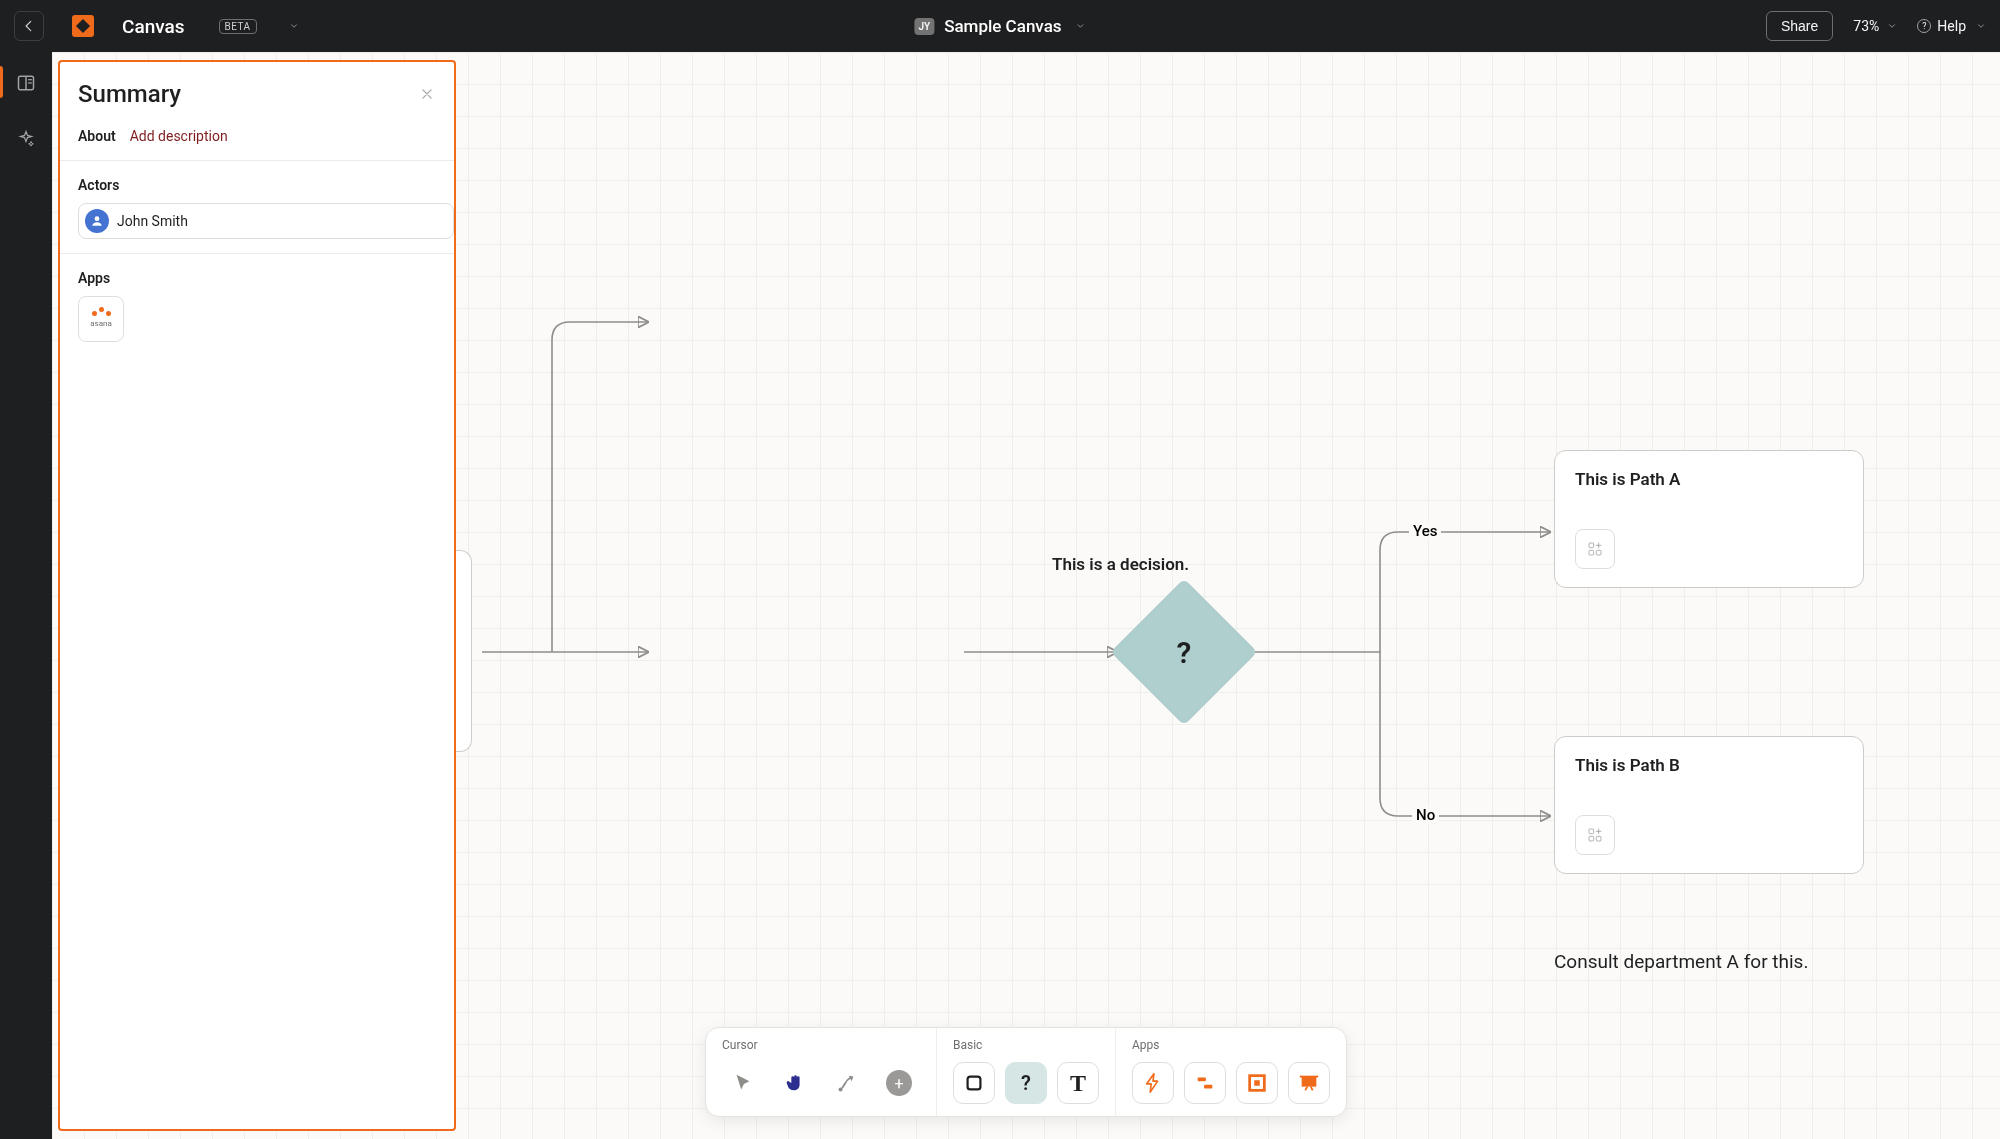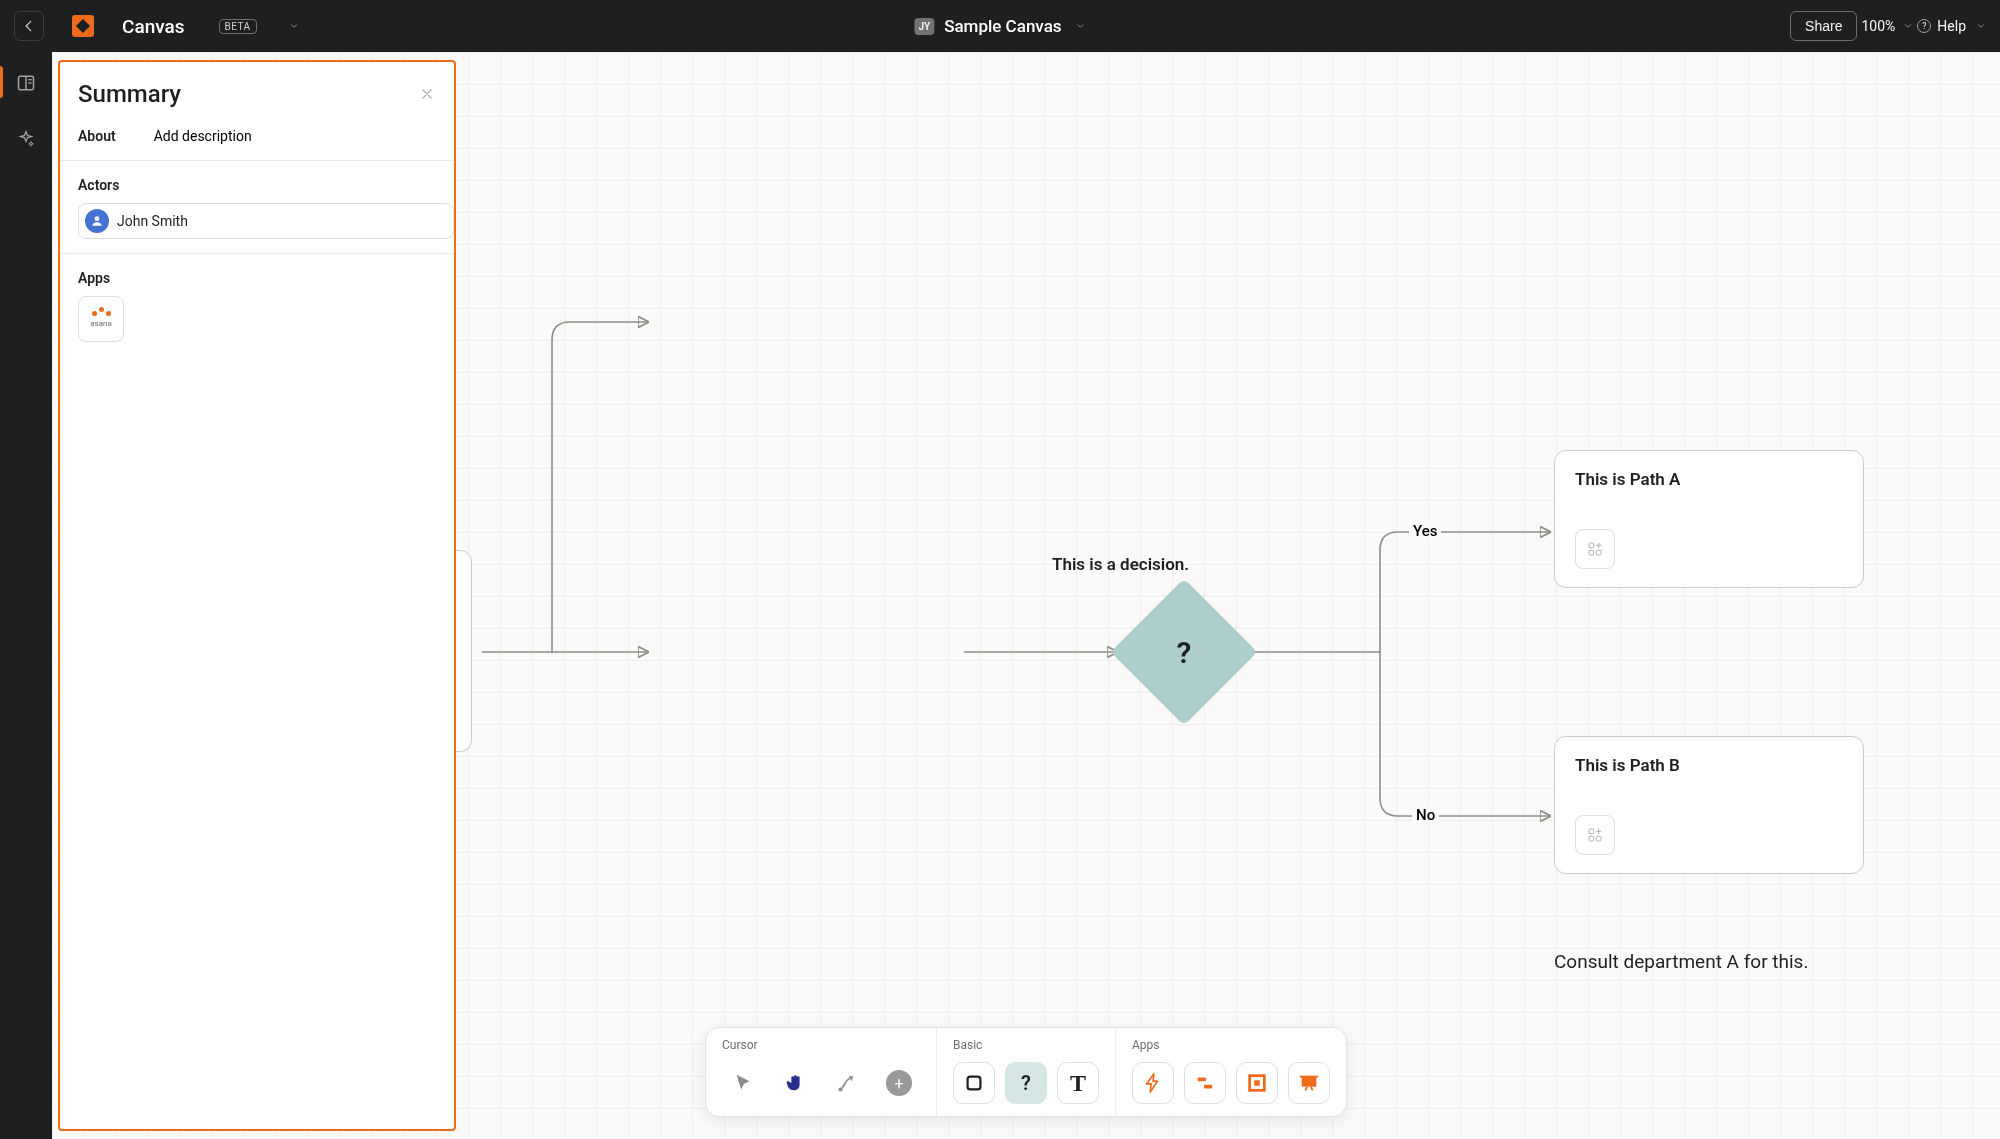--- a/index.html
+++ b/index.html
@@ -11,21 +11,21 @@
   .back-btn { width:30px; height:30px; border:1px solid #3d3e40; border-radius:6px; background:transparent; display:flex; align-items:center; justify-content:center; cursor:pointer; color:#cfcfcf; }
   .back-btn svg { width:14px; height:14px; }
   .logo-square { width:22px; height:22px; background:linear-gradient(135deg,#f06a1b 0 50%, #f06a1b 50% 100%); position:relative; border-radius:3px; display:flex; align-items:center; justify-content:center;}
   .logo-square::before{content:""; position:absolute; width:10px; height:10px; background:#1e1f21; transform:rotate(45deg);}
   .app-title { font-size:19px; font-weight:500; color:#fff; }
   .beta-badge { margin-left:6px; font-size:10px; border:1px solid #6d6e6f; color:#cfcfcf; padding:1px 5px; border-radius:4px; letter-spacing:0.5px; }
   .chev-down { width:10px; height:10px; margin-left:4px; color:#a2a2a2; }
   .topbar-center { position:absolute; left:50%; transform:translateX(-50%); display:flex; align-items:center; gap:10px; }
   .owner-badge { background:#737373; color:#f5f5f5; font-size:10px; font-weight:600; padding:3px 4px; border-radius:4px; }
   .doc-title { font-size:17px; font-weight:500; color:#fff; }
-  .topbar-right { margin-left:auto; display:flex; align-items:center; gap:4px; }
+  .topbar-right { margin-left:auto; display:flex; align-items:center; gap:20px; }
   .share-btn { border:1px solid #6d6e6f; background:transparent; color:#f5f5f5; padding:6px 14px; border-radius:6px; font-size:14px; cursor:pointer; }
   .zoom-display { font-size:14px; color:#f5f5f5; display:flex; align-items:center; gap:4px; cursor:pointer; }
   .help-link { font-size:14px; color:#f5f5f5; display:flex; align-items:center; gap:6px; cursor:pointer; }
   .help-link .qmark { width:14px; height:14px; border:1px solid #a2a2a2; border-radius:50%; display:flex; align-items:center; justify-content:center; font-size:9px;}
 
   
   .leftrail { position:absolute; top:52px; left:0; width:52px; bottom:0; background:#1e1f21; z-index:40; display:flex; flex-direction:column; align-items:center; padding-top:16px; gap:26px;}
   .leftrail .active-marker{ position:absolute; left:0; top:14px; width:3px; height:32px; background:#f06a1b; border-radius:0 3px 3px 0;}
   .rail-btn { width:30px; height:30px; color:#a2a2a2; display:flex; align-items:center; justify-content:center; cursor:pointer; }
   .rail-btn svg { width:20px; height:20px; }
@@ -37,21 +37,21 @@
     background-size: 32px 32px;
   }
 
   
   .summary-panel { position:absolute; top:8px; left:6px; width:398px; bottom:8px; background:#fff; border:2px solid #f06a1b; border-radius:4px; z-index:35; display:flex; flex-direction:column; }
   .summary-header { display:flex; align-items:center; justify-content:space-between; padding:18px 18px 10px 18px; }
   .summary-title { font-size:24px; font-weight:500; color:#1e1f21; }
   .summary-close { width:18px; height:18px; color:#a2a2a2; cursor:pointer; display:flex; align-items:center; justify-content:center; }
   .summary-row-about { display:flex; gap:14px; padding:10px 18px 16px; font-size:14px; }
   .about-label { font-weight:600; color:#1e1f21; }
-  .add-desc { color:#000000; cursor:pointer;margin-left:24px; }
+  .add-desc { color:#7f1d1d; cursor:pointer; }
   .summary-divider { height:1px; background:#edeae9; }
   .section-heading { font-size:14px; font-weight:600; color:#1e1f21; padding:16px 18px 10px; }
   .actor-chip { margin:0 0 14px 18px; display:inline-flex; align-items:center; gap:8px; border:1px solid #e0dedc; border-radius:8px; padding:5px 12px 5px 6px; font-size:14px; color:#1e1f21; cursor:pointer;}
   .actor-avatar { width:24px; height:24px; border-radius:50%; background:#4573d2; display:flex; align-items:center; justify-content:center; color:#fff;}
   .actor-avatar svg{width:14px;height:14px;}
   .app-chip { margin:0 0 0 18px; display:inline-flex; flex-direction:column; align-items:center; justify-content:center; width:46px; height:46px; border:1px solid #e0dedc; border-radius:8px; cursor:pointer; }
   .asana-dots { display:flex; gap:2px;}
   .asana-dots span { width:5px; height:5px; border-radius:50%; background:#f06a1b; }
   .asana-dots span:nth-child(2){ position:relative; top:-4px;}
   .app-chip-label { font-size:8px; color:#6d6e6f; margin-top:3px;}
@@ -114,21 +114,21 @@
     <span class="owner-badge">JY</span>
     <span class="doc-title">Sample Canvas</span>
     <svg class="chev-down" viewBox="0 0 24 24">
         <path d="M6 9l6 6 6-6" stroke="currentColor" stroke-width="2" fill="none" stroke-linecap="round"></path>
       </svg>
   </div>
 
   <div class="topbar-right">
     <button class="share-btn">Share</button>
     <div class="zoom-display">
-      <span>100%</span>
+      <span>73%</span>
       <svg class="chev-down" viewBox="0 0 24 24">
           <path d="M6 9l6 6 6-6" stroke="currentColor" stroke-width="2" fill="none" stroke-linecap="round"></path>
         </svg>
     </div>
     <div class="help-link">
       <span class="qmark">?</span>
       <span>Help</span>
       <svg class="chev-down" viewBox="0 0 24 24">
           <path d="M6 9l6 6 6-6" stroke="currentColor" stroke-width="2" fill="none" stroke-linecap="round"></path>
         </svg>

